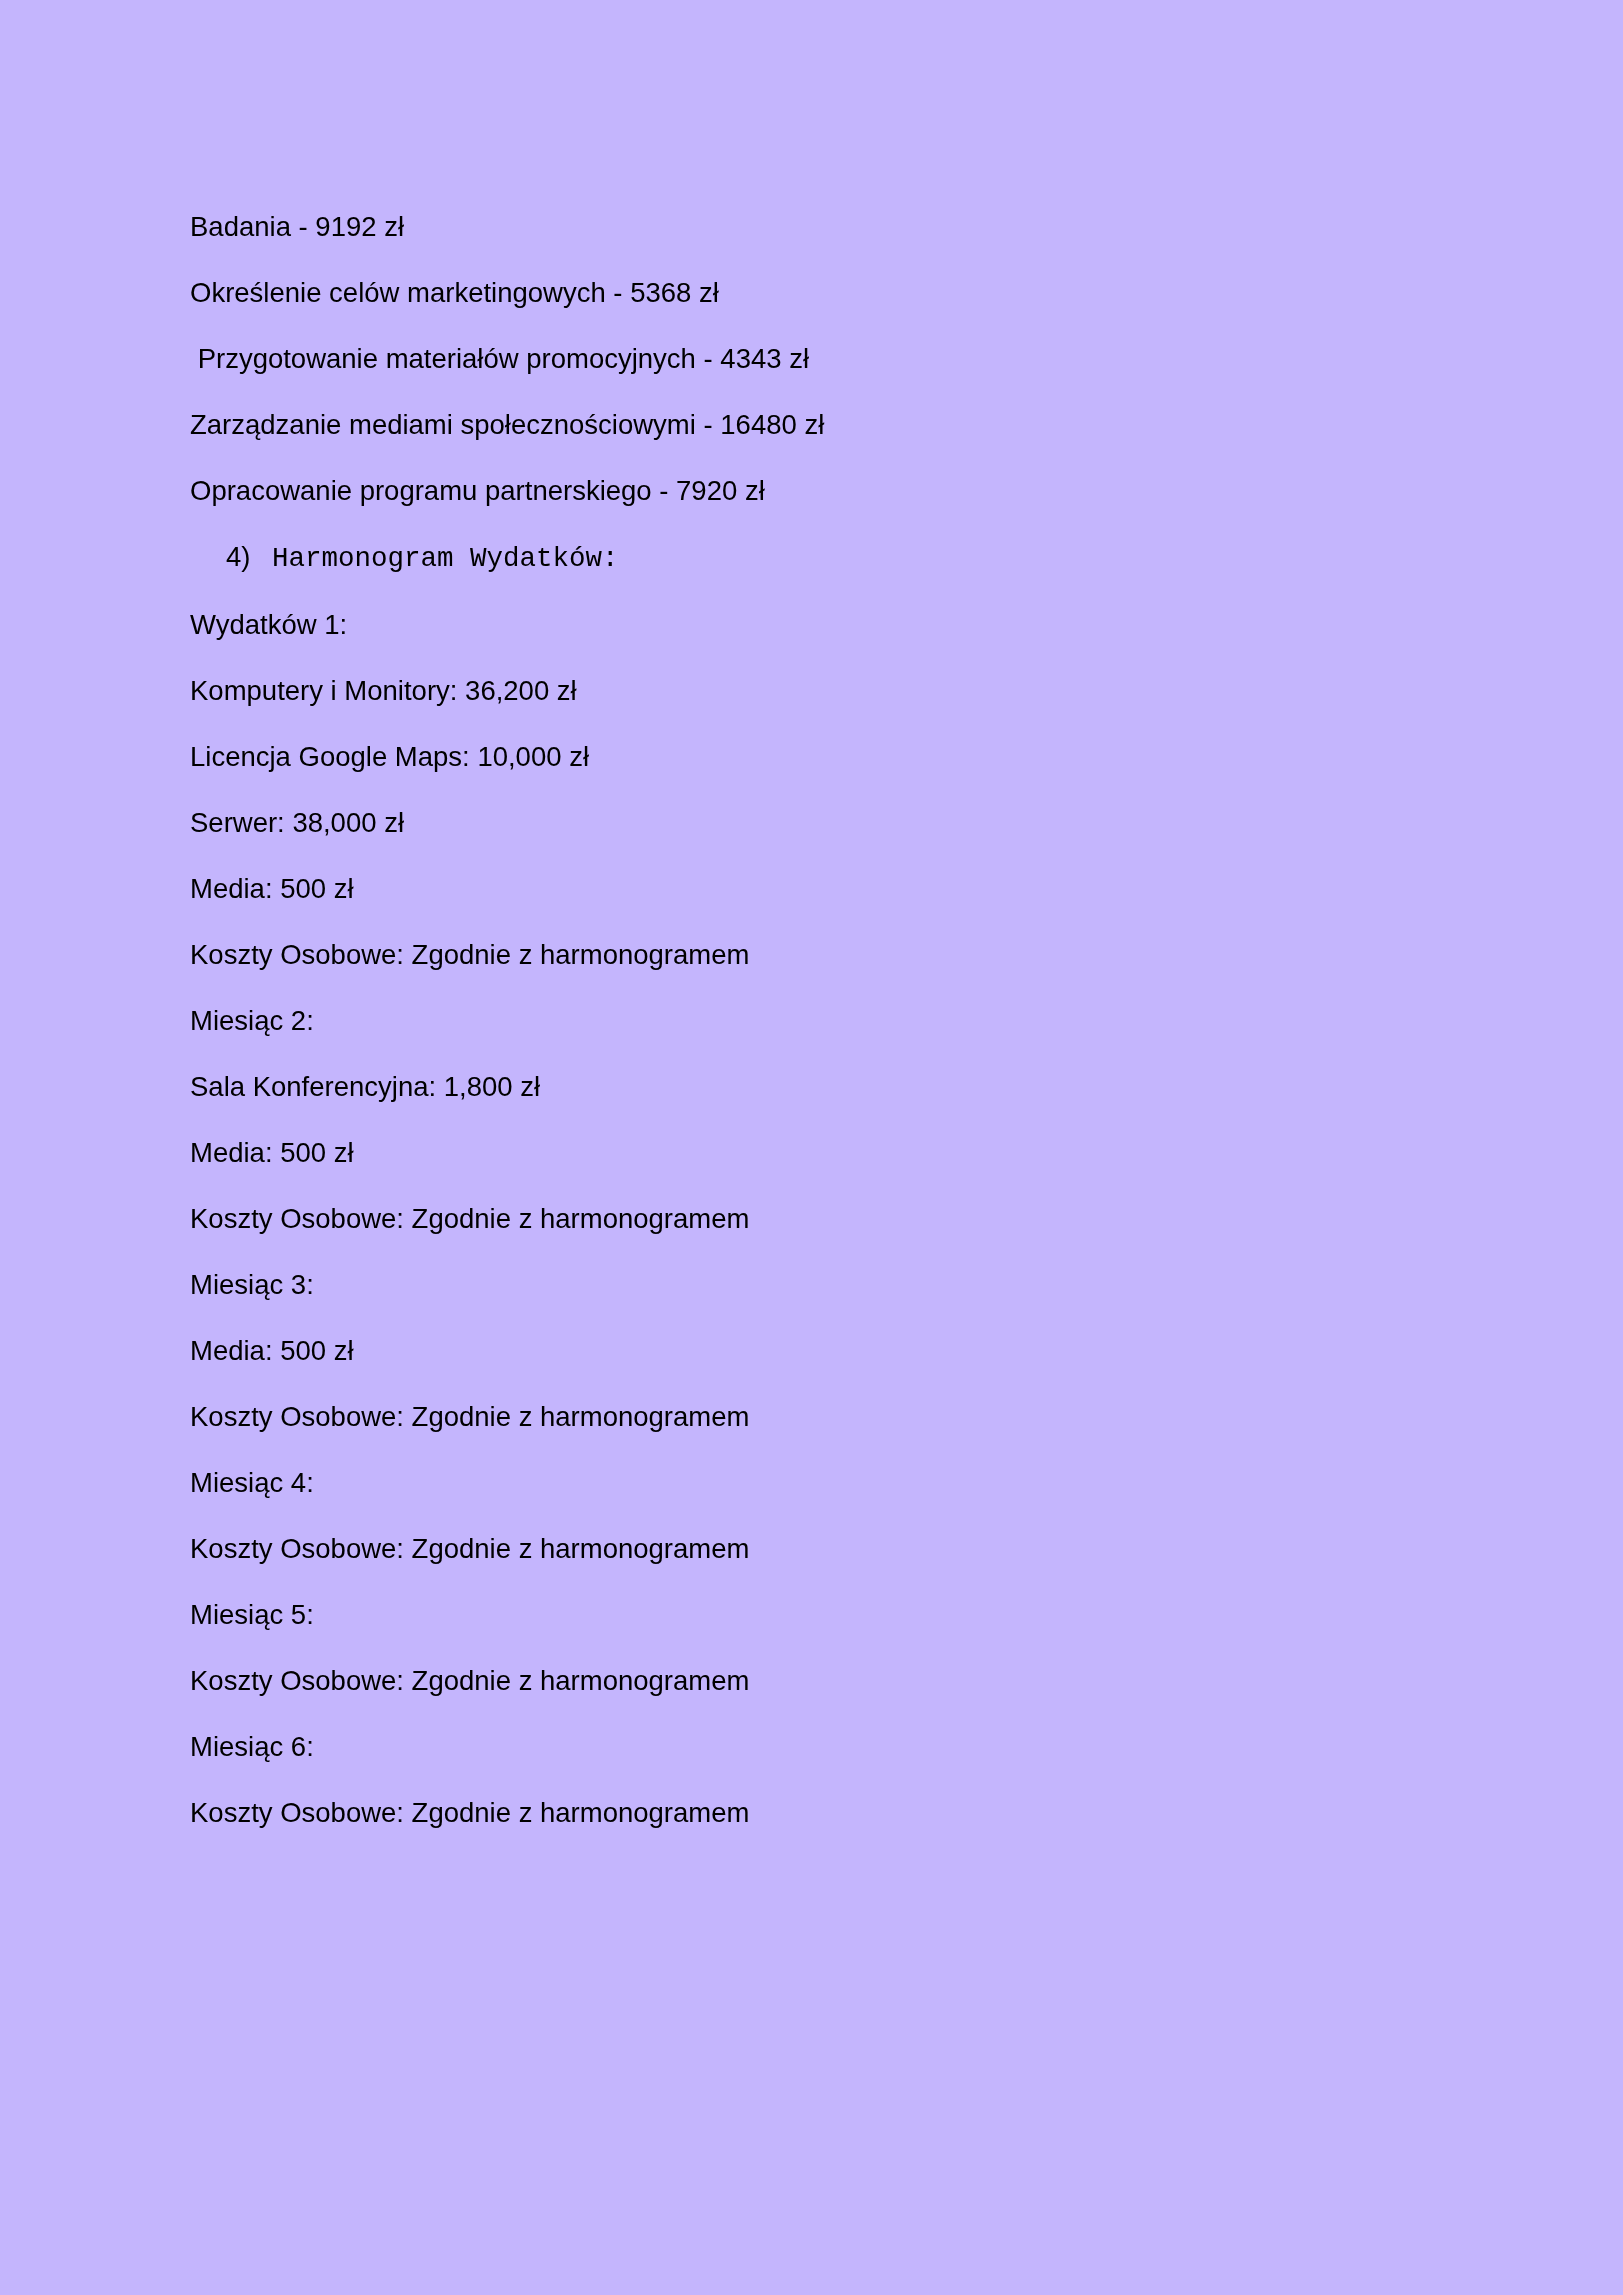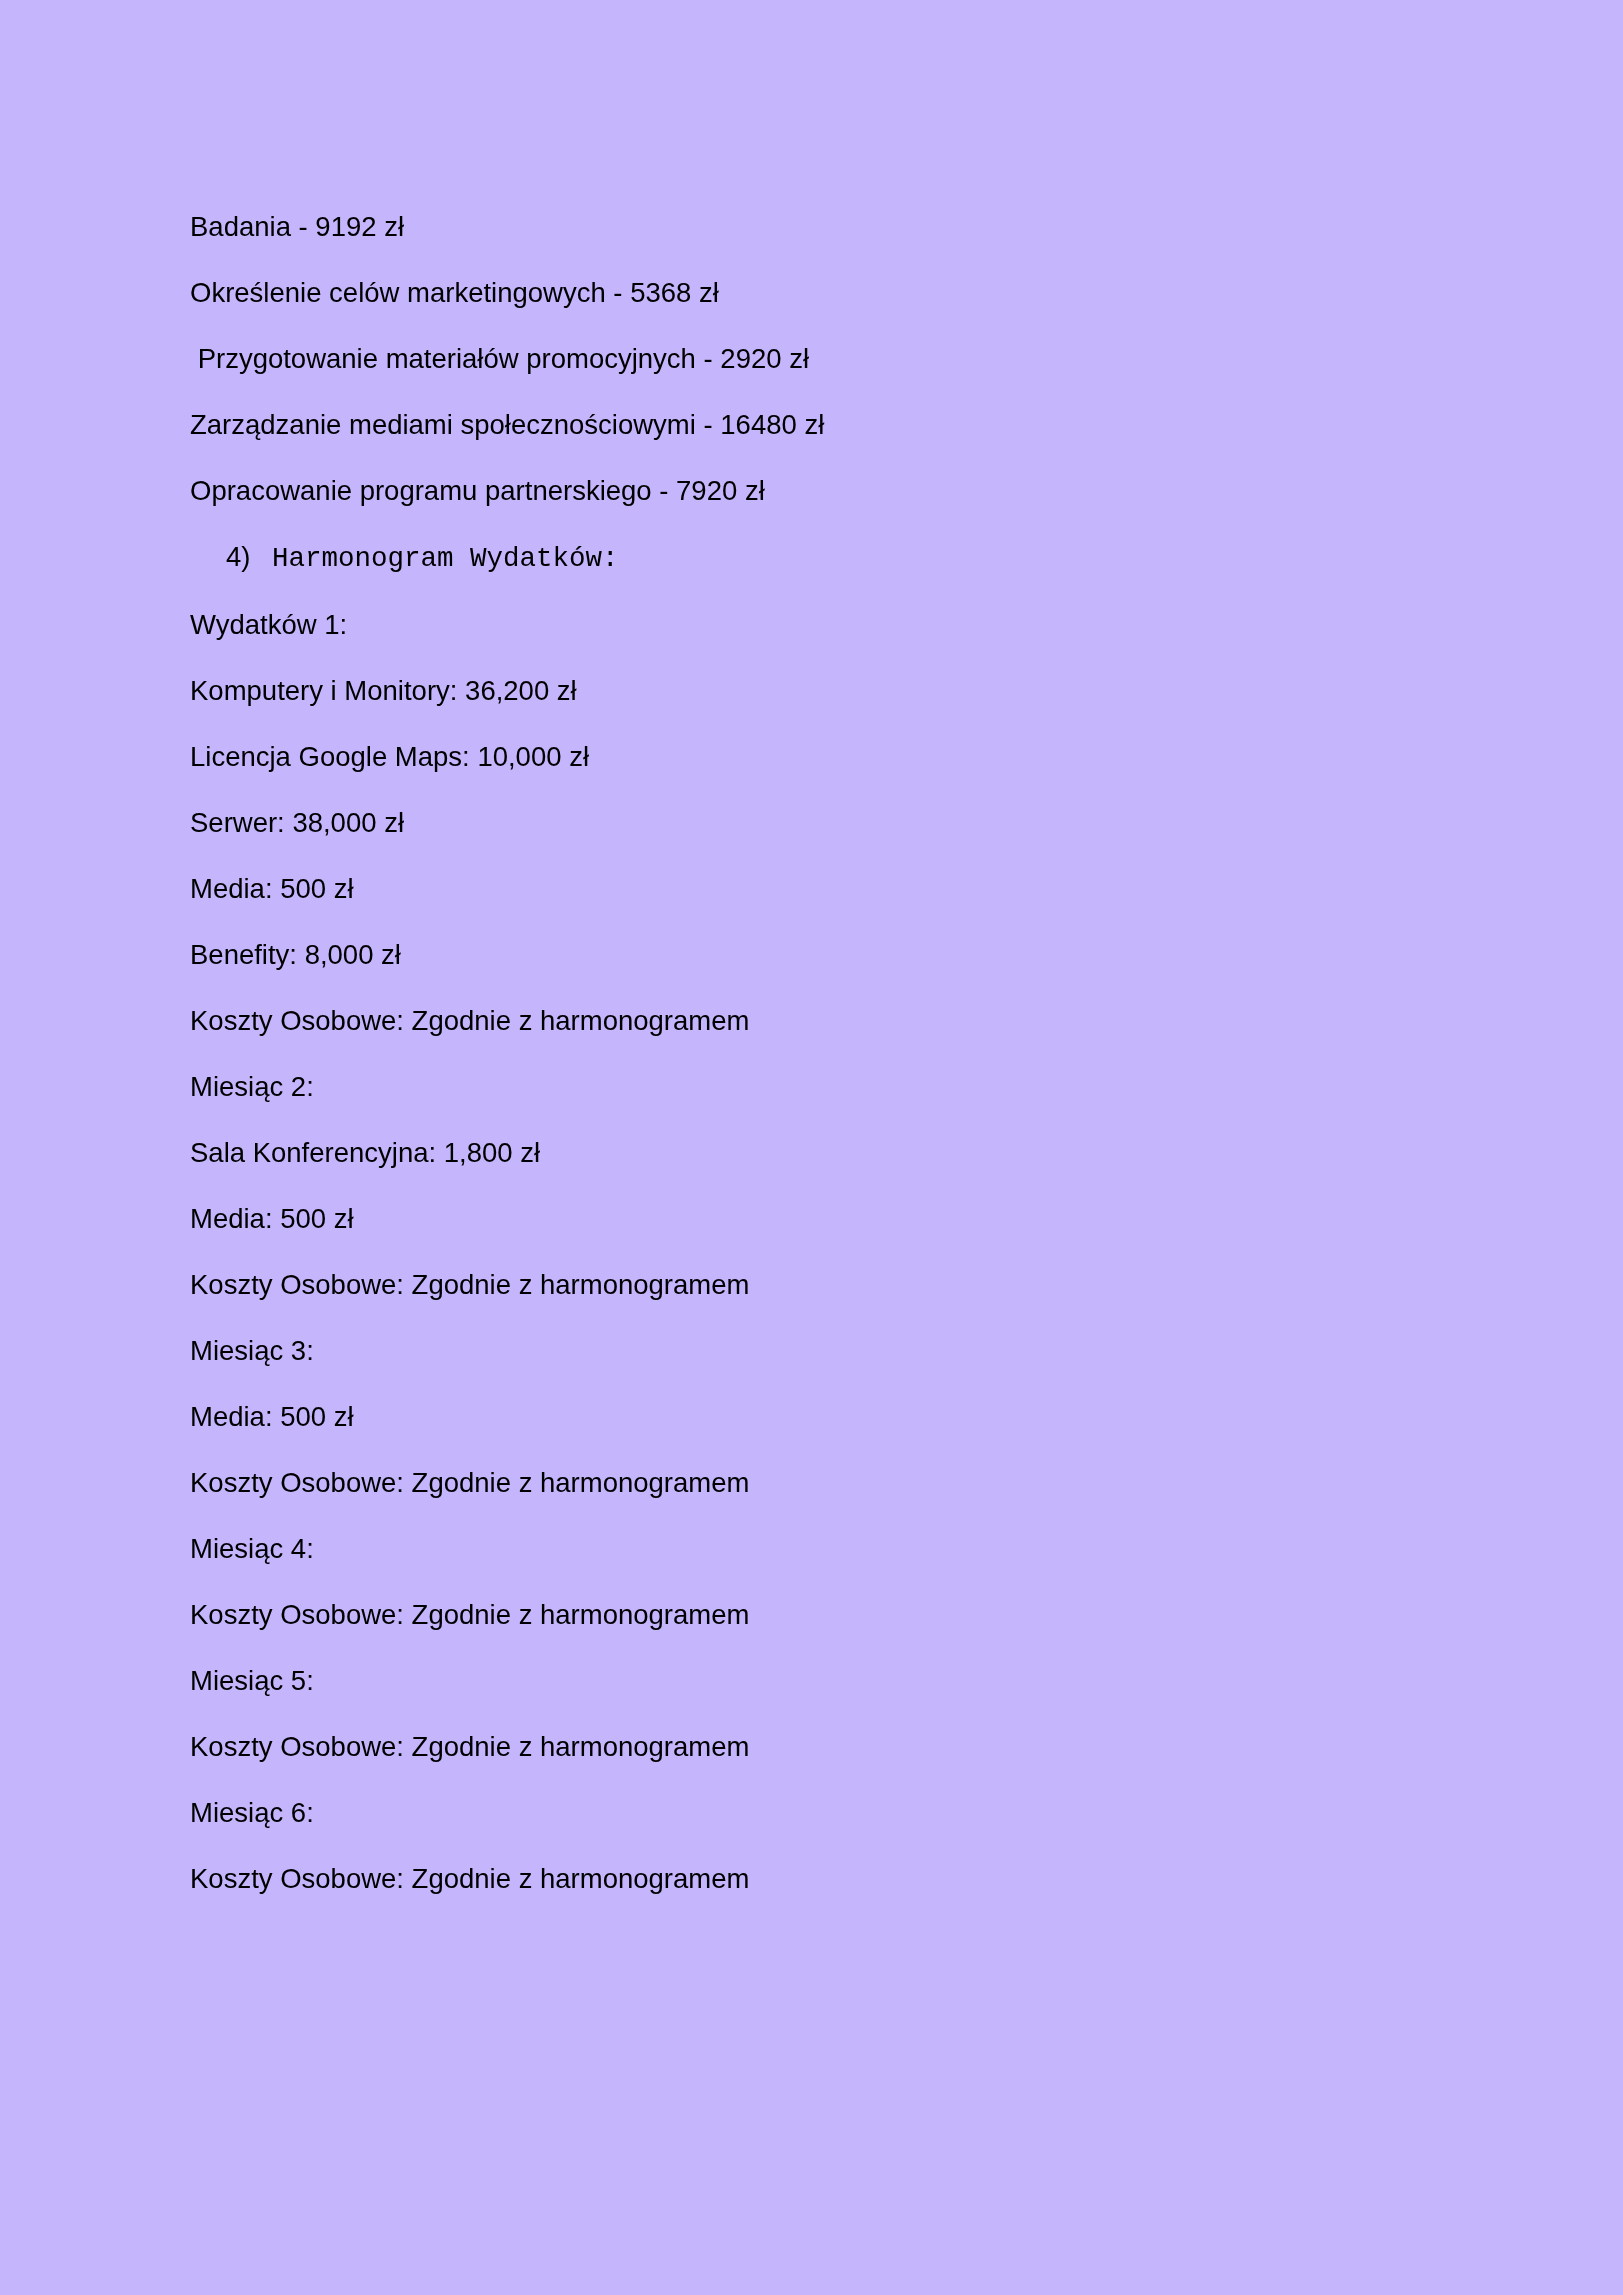--- a/index.html
+++ b/index.html
@@ -58,33 +58,32 @@
     font-family: Liberation Mono, monospace;
   }
 </style>
 </head>
 <body>
 
 <div class="page">
   <div class="doc-body" id="doc-body">
       <p class="para">Badania - 9192 zł</p>
       <p class="para">Określenie celów marketingowych - 5368 zł</p>
-      <p class="para"> Przygotowanie materiałów promocyjnych - 2920 zł</p>
+      <p class="para"> Przygotowanie materiałów promocyjnych - 4343 zł</p>
       <p class="para">Zarządzanie mediami społecznościowymi - 16480 zł</p>
       <p class="para">Opracowanie programu partnerskiego - 7920 zł</p>
       <div class="list-item">
         <span class="list-marker">4)</span>
         <span class="list-text">Harmonogram Wydatków:</span>
       </div>
       <p class="para">Wydatków 1:</p>
       <p class="para">Komputery i Monitory: 36,200 zł</p>
       <p class="para">Licencja Google Maps: 10,000 zł</p>
       <p class="para">Serwer: 38,000 zł</p>
       <p class="para">Media: 500 zł</p>
-      <p class="para">Benefity: 8,000 zł</p>
       <p class="para">Koszty Osobowe: Zgodnie z harmonogramem</p>
       <p class="para">Miesiąc 2:</p>
       <p class="para">Sala Konferencyjna: 1,800 zł</p>
       <p class="para">Media: 500 zł</p>
       <p class="para">Koszty Osobowe: Zgodnie z harmonogramem</p>
       <p class="para">Miesiąc 3:</p>
       <p class="para">Media: 500 zł</p>
       <p class="para">Koszty Osobowe: Zgodnie z harmonogramem</p>
       <p class="para">Miesiąc 4:</p>
       <p class="para">Koszty Osobowe: Zgodnie z harmonogramem</p>

